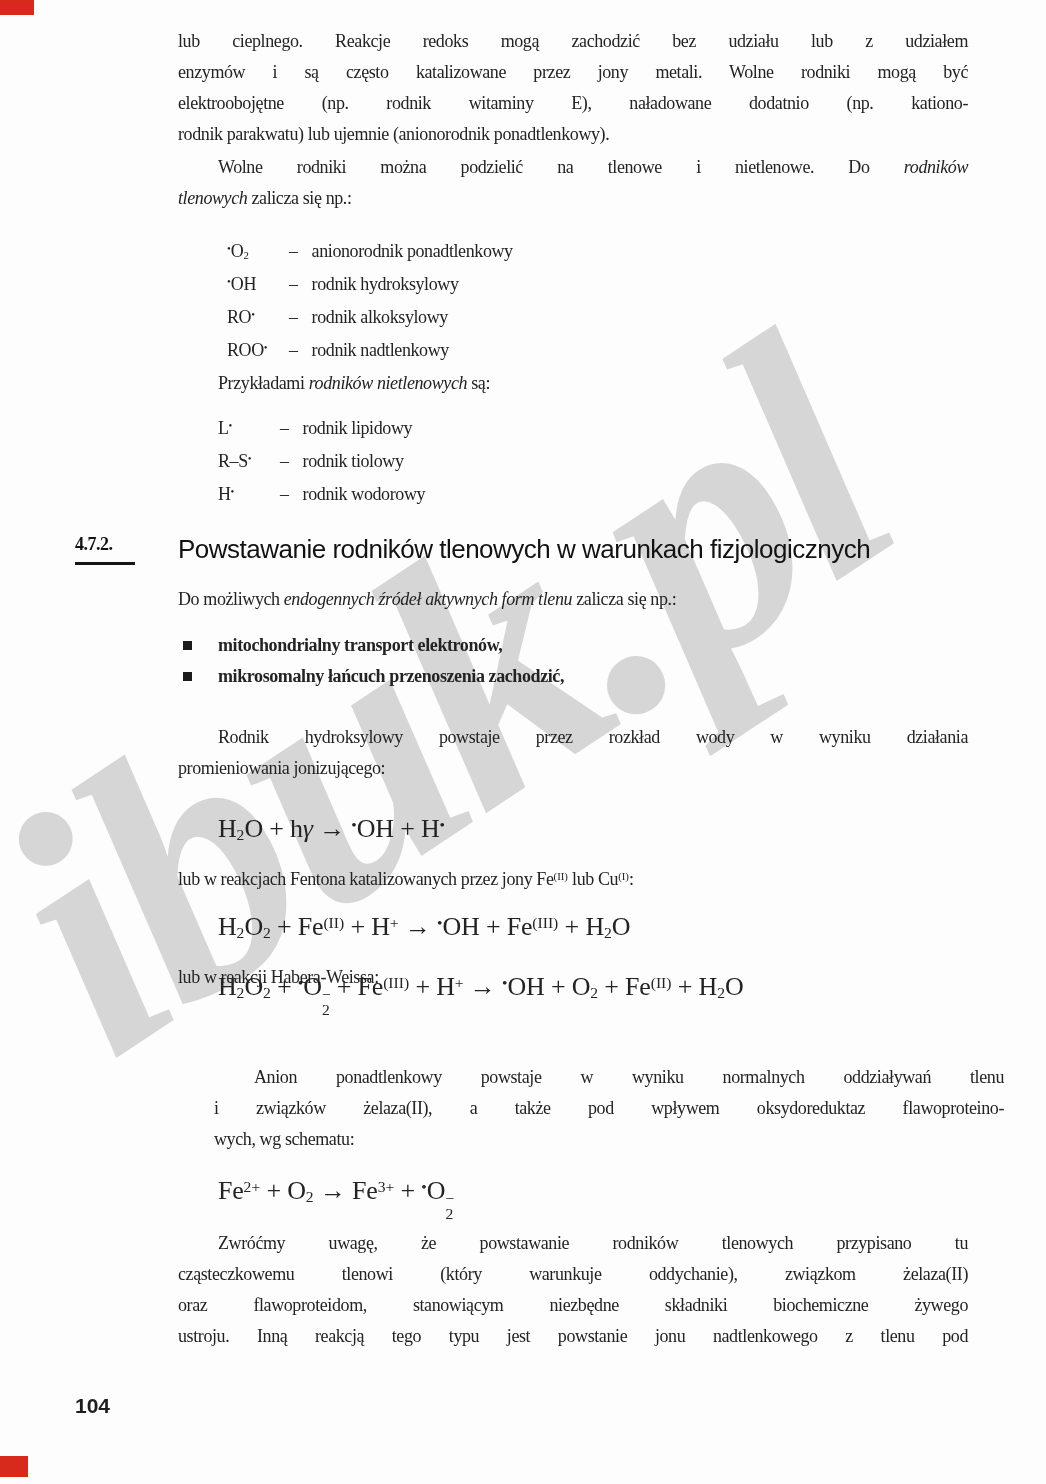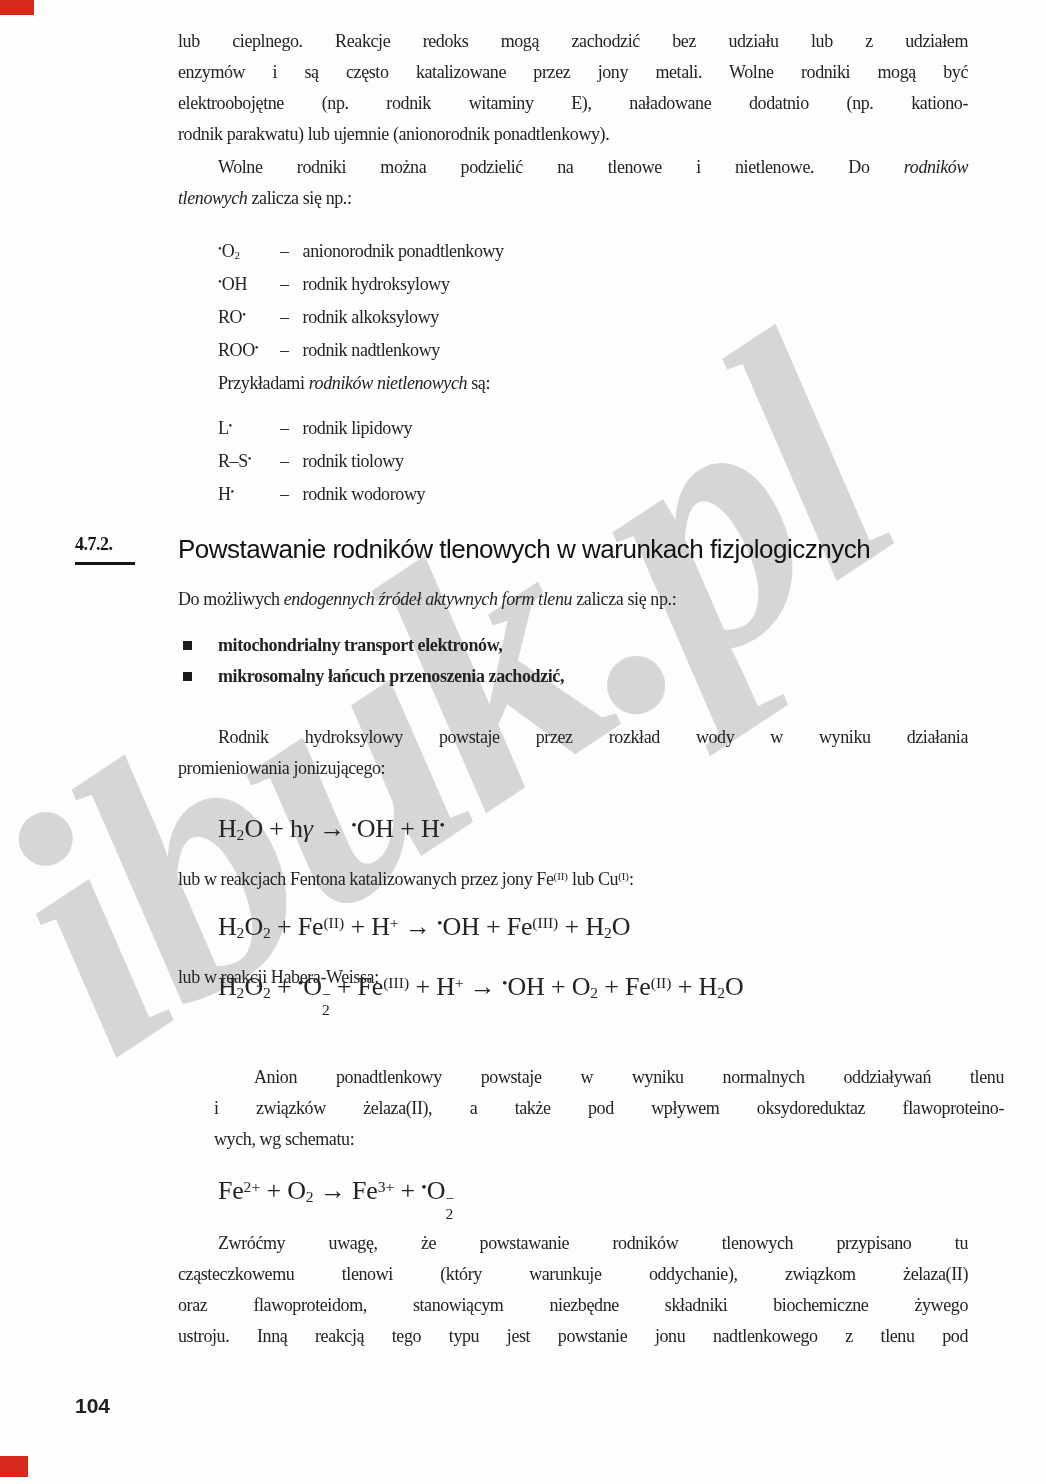--- a/index.html
+++ b/index.html
@@ -77,21 +77,21 @@
   <div class="line">enzymów i są często katalizowane przez jony metali. Wolne rodniki mogą być</div>
   <div class="line">elektroobojętne (np. rodnik witaminy E), naładowane dodatnio (np. kationo-</div>
   <div class="line last">rodnik parakwatu) lub ujemnie (anionorodnik ponadtlenkowy).</div>
 </div>
 
 <div class="abs txt block" style="top:152px;">
   <div class="line ind"><span>Wolne rodniki można podzielić na tlenowe i nietlenowe. Do </span><span class="it">rodników</span></div>
   <div class="line last"><span class="it">tlenowych</span><span> zalicza się np.:</span></div>
 </div>
 
-<div class="abs txt dlist" style="top:236px;">
+<div class="abs txt dlist" style="top:236px;margin-left:9px;">
   <div class="drow">
     <span class="df"><span class="sp">•</span><span class="tk">O</span><span class="sb">2</span></span>
     <span class="dd">–</span>
     <span>anionorodnik ponadtlenkowy</span>
   </div>
   <div class="drow">
     <span class="df"><span class="sp">•</span><span class="tk">OH</span></span>
     <span class="dd">–</span>
     <span>rodnik hydroksylowy</span>
   </div>

